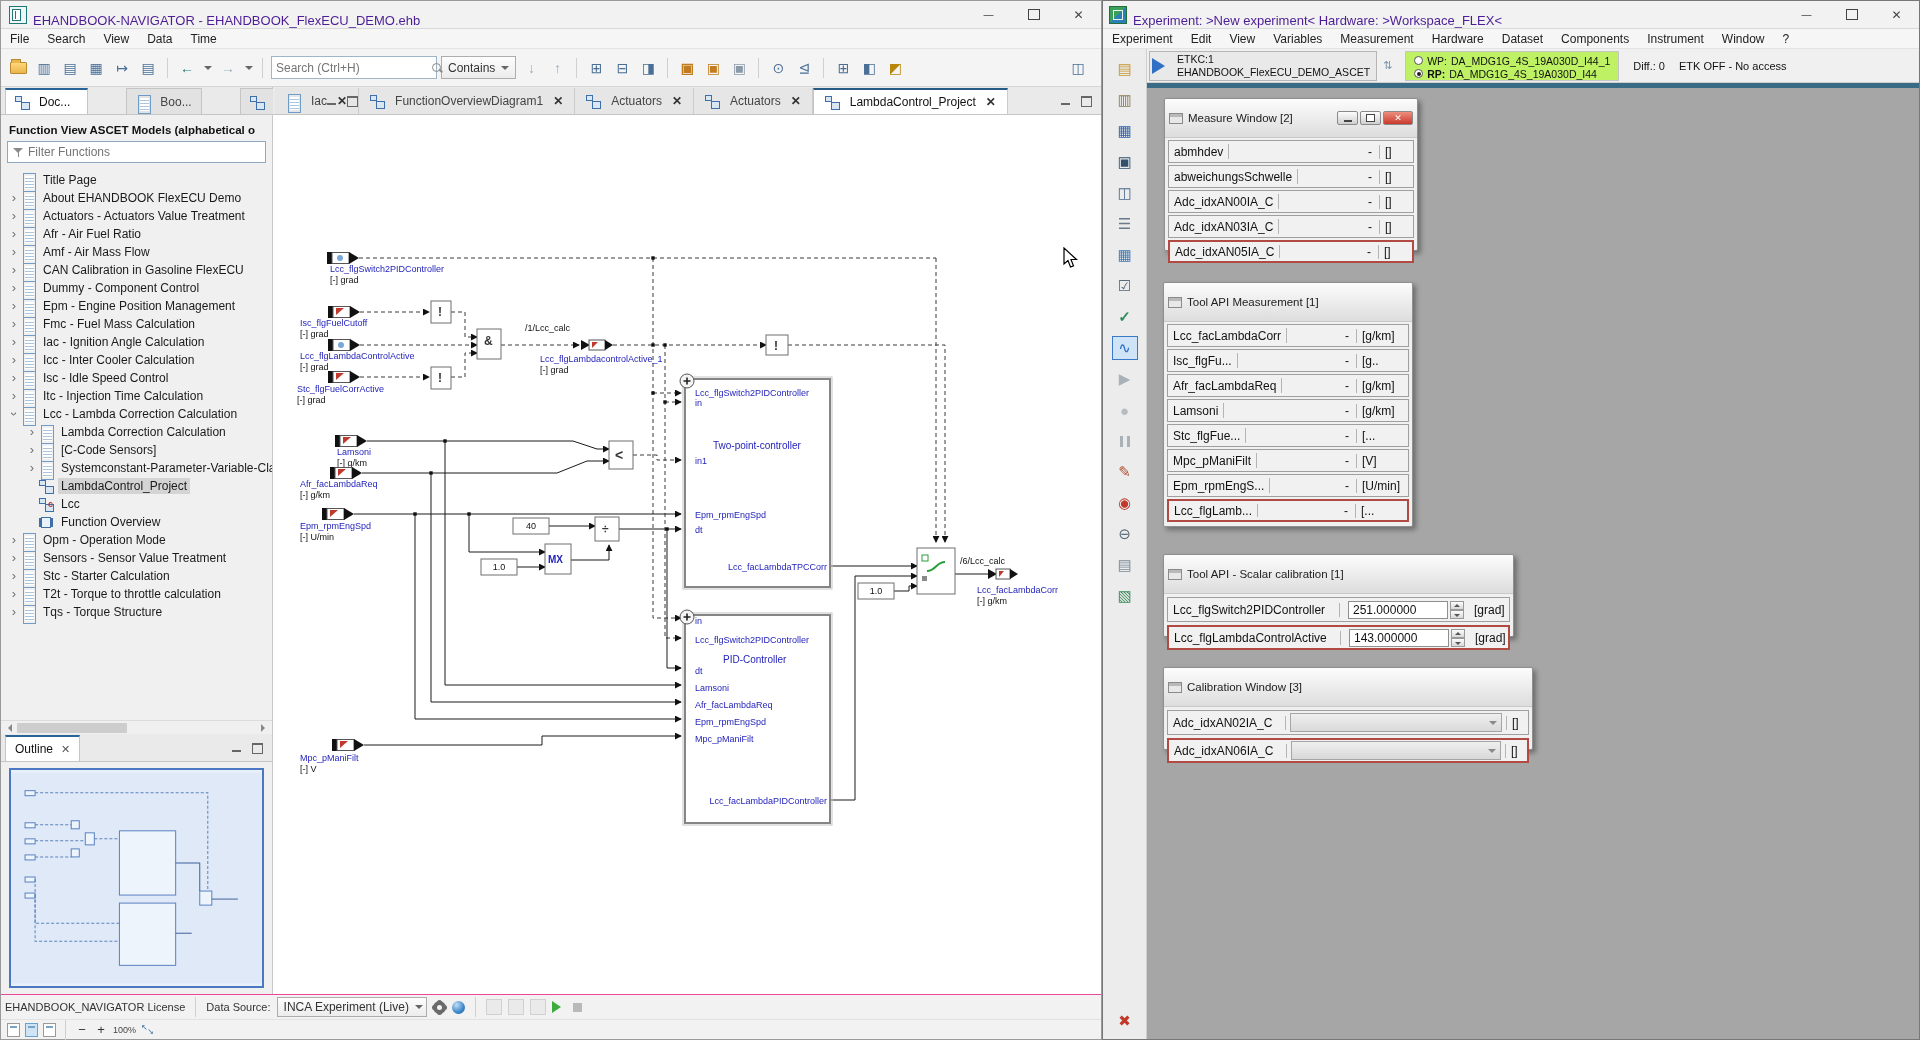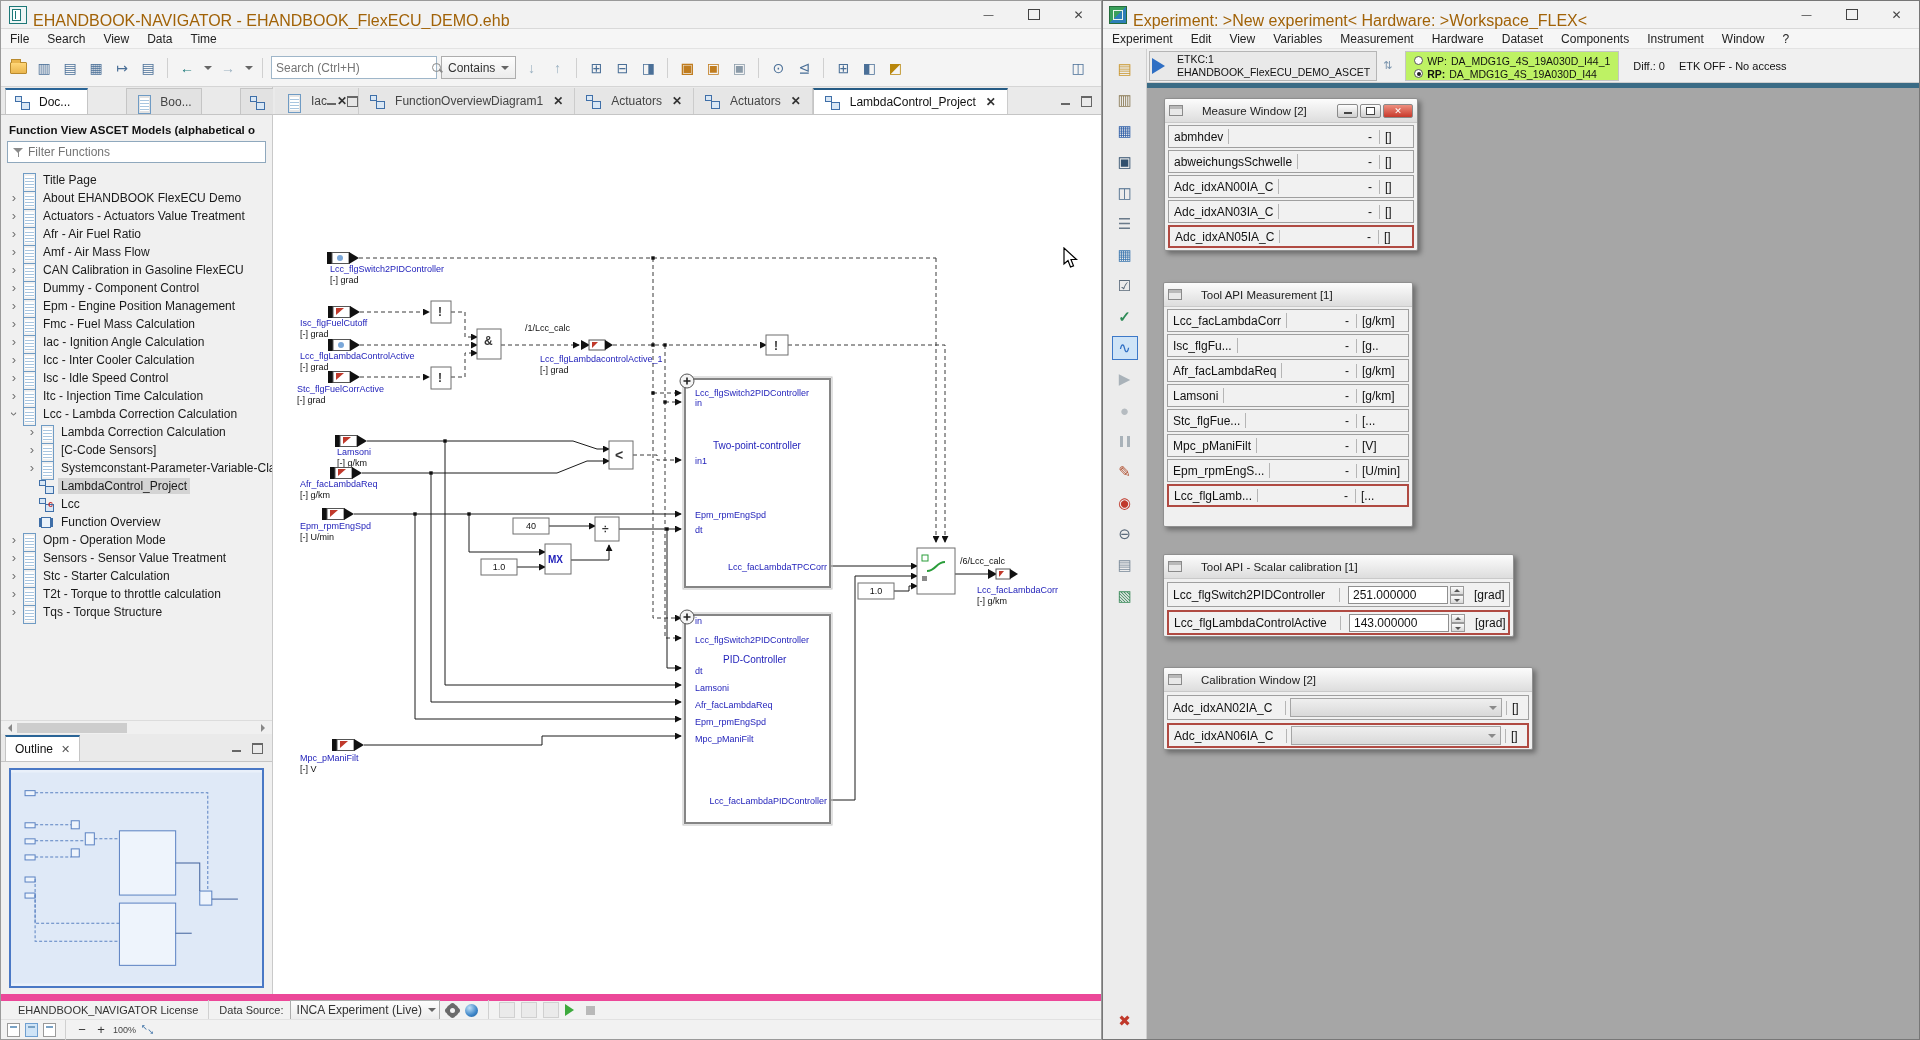--- a/index.html
+++ b/index.html
@@ -2,21 +2,21 @@
 <html><head>
 <meta charset="utf-8">
 <style>
   *{margin:0;padding:0;box-sizing:border-box;}
   html,body{width:1920px;height:1040px;overflow:hidden;}
   body{font-family:"Liberation Sans",sans-serif;font-size:12px;color:#222;background:#888;}
   #root{position:relative;width:1920px;height:1040px;}
 
   
   .titlebar{height:28px;background:#f2f2f2;display:flex;align-items:center;border-bottom:1px solid #d9d9d9;}
-  .titlebar .ttext{flex:1;font-size:16px;color:#a16207;padding-left:6px;white-space:nowrap;overflow:hidden;margin-top:12px;}
+  .titlebar .ttext{flex:1;font-size:13px;color:#4c1d95;padding-left:6px;white-space:nowrap;overflow:hidden;margin-top:12px;}
   .winbtns{display:flex;height:100%;}
   .winbtn{width:45px;height:100%;display:flex;align-items:center;justify-content:center;color:#444;font-size:12px;}
   .wb-min::before{content:"—";font-size:10px;}
   .wb-max::before{content:"";width:10px;height:9px;border:1px solid #444;display:block;}
   .wb-close::before{content:"✕";}
   .menubar{height:20px;display:flex;align-items:center;background:#f6f6f6;border-bottom:1px solid #e3e3e3;}
   .menuitem{padding:2px 9px;font-size:12px;color:#222;}
 
   
   #lwin{position:absolute;left:0;top:0;width:1102px;height:1040px;background:#f0f0f0;border:1px solid #9a9a9a;display:flex;flex-direction:column;}
@@ -73,21 +73,21 @@
   .hscroll{height:14px;background:#f0f0f0;border-top:1px solid #dcdcdc;display:flex;align-items:center;}
   .harrow{width:14px;height:12px;display:flex;align-items:center;justify-content:center;}
   .harrow.left::before{content:"";border:4px solid transparent;border-right-color:#888;}
   .harrow.right::before{content:"";border:4px solid transparent;border-left-color:#888;}
   .htrack{flex:1;height:12px;position:relative;}
   .hthumb{position:absolute;left:2px;top:1px;width:110px;height:10px;background:#cdcdcd;}
 
   .thumbwrap{height:232px;background:#f0f0f0;padding:6px 8px;}
   .thumbbox{width:100%;height:100%;border:2px solid #4a78c5;background:#e9f0fa;position:relative;overflow:hidden;}
 
-  .statusA{height:25px;display:flex;align-items:center;border-top:7px solid #ec4899;background:#f2f2f2;padding-left:17px;gap:6px;font-size:11px;color:#333;white-space:nowrap;}
+  .statusA{height:25px;display:flex;align-items:center;border-top:1px solid #ec4899;background:#f2f2f2;padding-left:4px;gap:6px;font-size:11px;color:#333;white-space:nowrap;}
   .statusB{height:20px;display:flex;align-items:center;background:#f2f2f2;padding-left:6px;gap:5px;border-top:1px solid #e2e2e2;}
   .layicon{width:13px;height:14px;border:1px solid #9a9a9a;background:#fff;position:relative;}
   .layicon::before{content:"";position:absolute;left:2px;top:2px;right:2px;height:2px;background:#7aa2c5;}
   .layicon.pressed{background:#cfe4f7;border-color:#6f9fd0;}
   .zi{font-size:13px;color:#333;width:14px;text-align:center;}
   .zoomtxt{font-size:9px;color:#444;line-height:8px;}
   .fiticon{width:13px;height:13px;position:relative;color:#3a6fa5;font-size:8px;}
   .fiticon::before{content:"↖";position:absolute;left:0;top:0;}
   .fiticon::after{content:"↘";position:absolute;right:0;bottom:0;}
   .gear{width:13px;height:13px;border-radius:50%;background:#6a6a6a;position:relative;box-shadow:0 -5px 0 -4px #6a6a6a,0 5px 0 -4px #6a6a6a,-5px 0 0 -4px #6a6a6a,5px 0 0 -4px #6a6a6a;}
@@ -123,21 +123,21 @@
   .radiobox{height:30px;border:1px solid #c5c5c5;display:flex;flex-direction:column;justify-content:flex-end;padding:0 8px;gap:1px;background:#bef264;}
   .radiorow{display:flex;align-items:center;gap:4px;line-height:12px;color:#111;}
   .radio{width:9px;height:9px;border:1px solid #555;border-radius:50%;background:#fff;position:relative;}
   .radio.on::before{content:"";position:absolute;inset:1.5px;background:#222;border-radius:50%;}
   .rclient{flex:1;background:#a6a6a6;position:relative;min-height:0;border-top:5px solid #3a6b85;}
   .rstatus{height:24px;background:#f0f0f0;border-top:1px solid #cfcfcf;display:flex;align-items:center;padding:0 14px 0 8px;font-size:11.5px;color:#222;}
   .rstatus .bufl{margin-left:auto;color:#008b8b;}
 
   
   .panel{position:absolute;background:#f0f0f0;border:1px solid #8f8f8f;box-shadow:3px 3px 5px rgba(0,0,0,.35);border-radius:2px;}
-  .ptitle{height:24px;display:flex;align-items:center;gap:19px;padding:0 4px;background:linear-gradient(#fcfcfc,#dddddd);border-bottom:1px solid #c9c9c9;font-size:11.5px;color:#222;border-radius:2px 2px 0 0;}
+  .ptitle{height:39px;display:flex;align-items:center;gap:5px;padding:0 4px;background:linear-gradient(#fcfcfc,#dddddd);border-bottom:1px solid #c9c9c9;font-size:11.5px;color:#222;border-radius:2px 2px 0 0;}
   .wicon{width:14px;height:11px;border:1px solid #8a8a8a;background:#e8e8e8;position:relative;}
   .wicon::before{content:"";position:absolute;left:0;right:0;top:0;height:3px;background:#b9b9b9;}
   .p-btns{margin-left:auto;display:flex;gap:2px;}
   .pbtn{width:21px;height:14px;border:1px solid #8a8a8a;border-radius:2px;background:linear-gradient(#fdfdfd,#cfcfcf);display:flex;align-items:center;justify-content:center;font-size:8px;color:#333;}
   .pbtn.close{background:linear-gradient(#ee8f7f,#c8392b);color:#fff;width:30px;}
   .pbtn.min::before{content:"";width:8px;height:2px;background:#444;margin-top:5px;}
   .pbtn.rest::before{content:"";width:7px;height:6px;border:1px solid #444;background:#fff;}
   .pbtn.close::before{content:"✕";font-size:9px;}
 
   .mrow{height:23px;margin:2px 3px;background:#f1f1f1;border:1px solid #9f9f9f;display:flex;align-items:center;font-size:12px;color:#111;}
@@ -999,21 +999,21 @@
                     <i class="dn"></i>
                   </span>
                   <span class="sunit">[grad]</span>
                 </div>
               </div>
           </div>
 
           <div class="panel" style="left:16px;top:579px;width:370px;height:83px;">
             <div class="ptitle">
               <span class="wicon"></span>
-              <span>Calibration Window [2]</span>
+              <span>Calibration Window [3]</span>
             </div>
             <div>
 
                 <div class="crow">
                   <span class="cname">Adc_idxAN02IA_C</span>
                   <span class="csel">
                     <span class="caret"></span>
                   </span>
                   <span class="cunit">[]</span>
                 </div>

